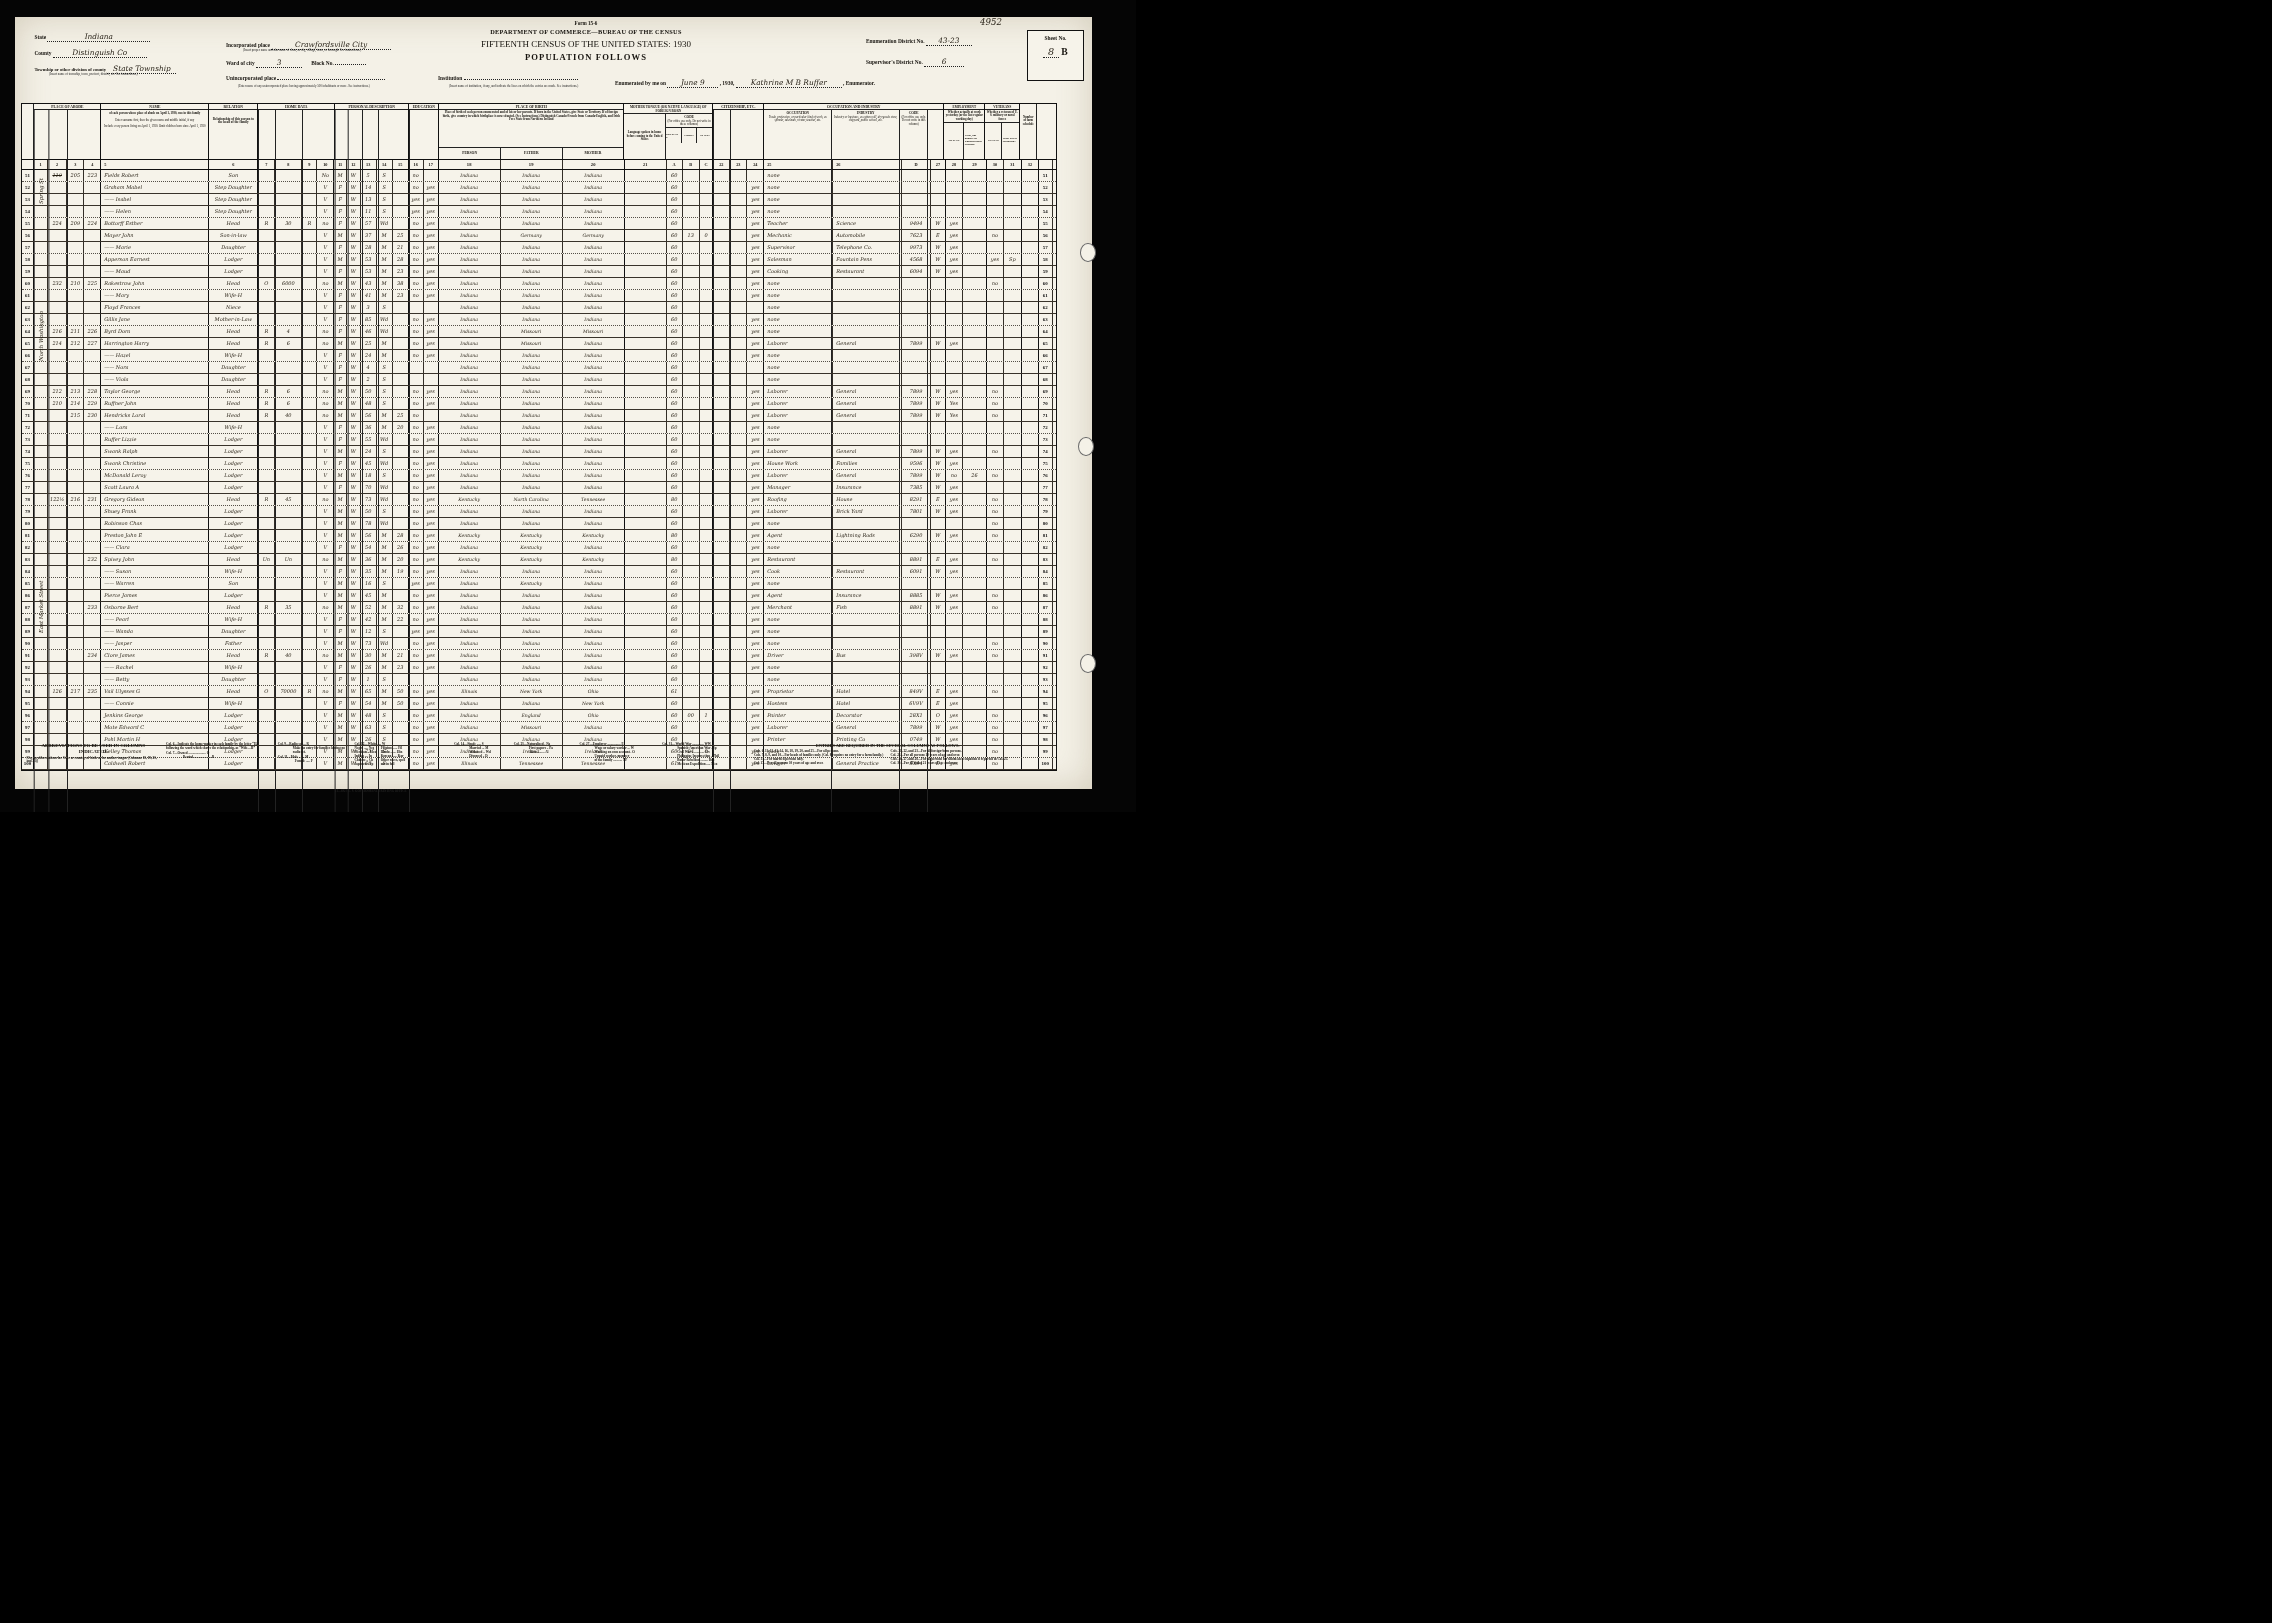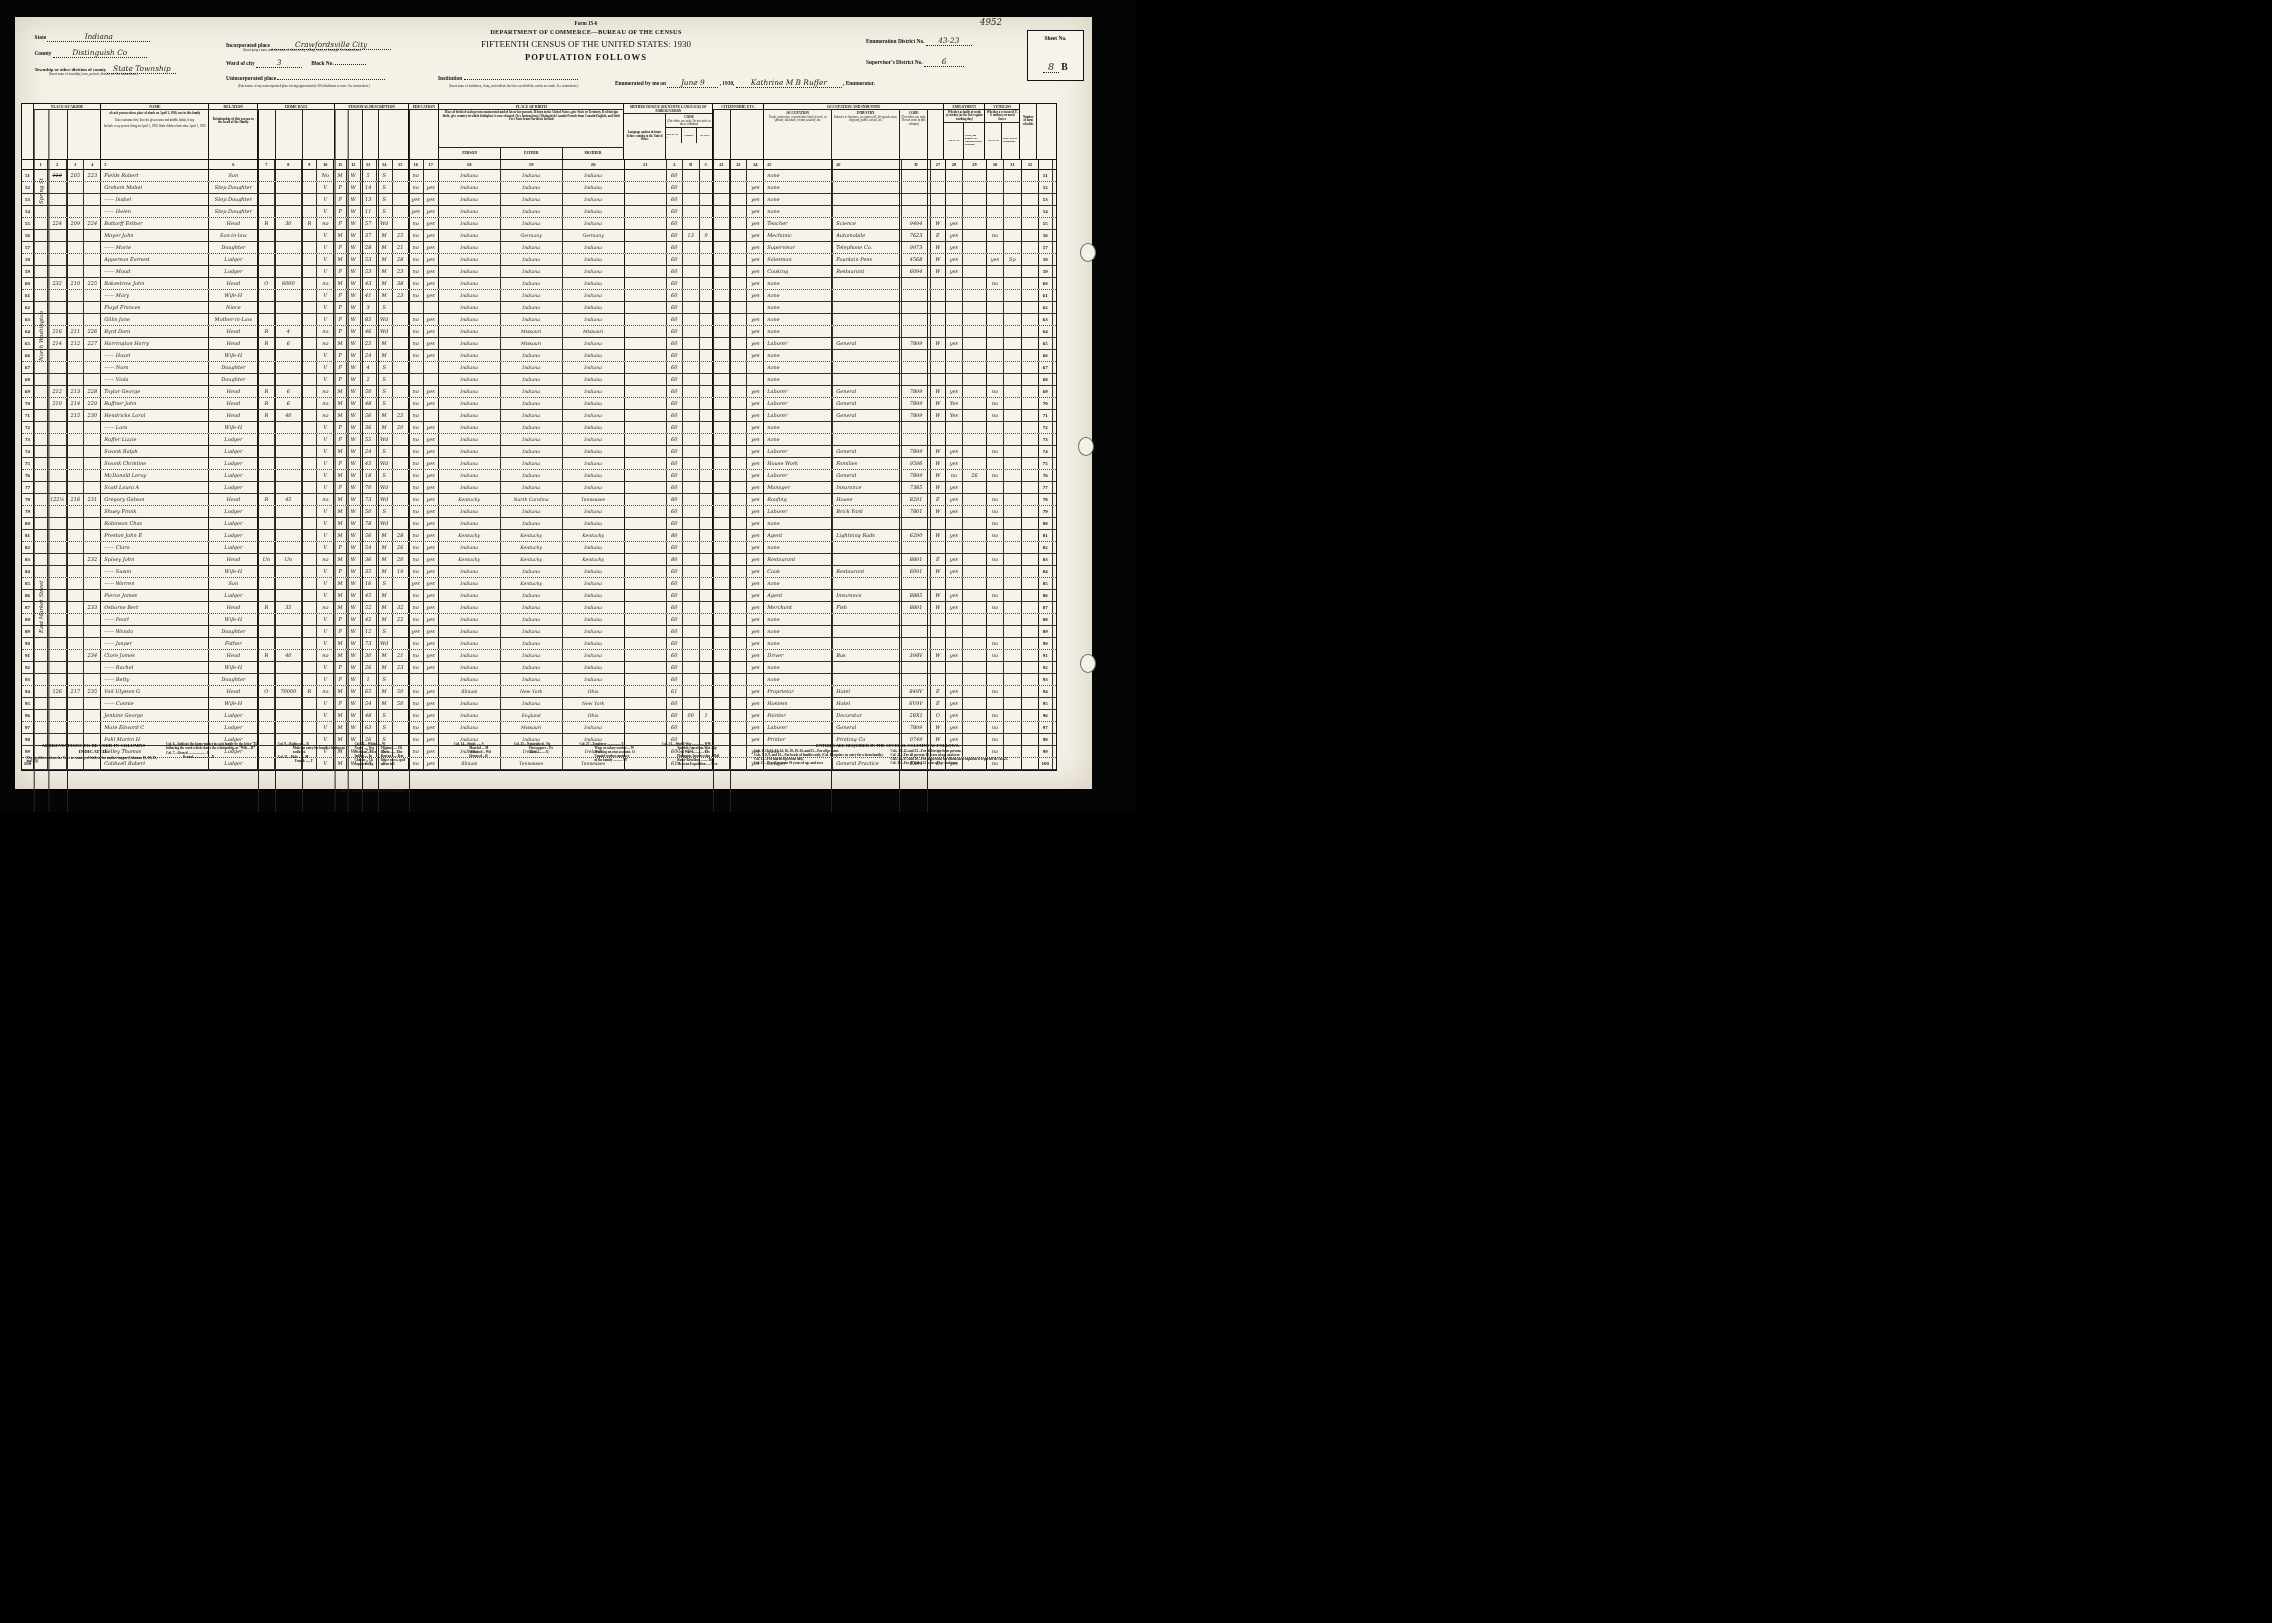--- a/index.html
+++ b/index.html
@@ -15,21 +15,21 @@
   .census{position:absolute;left:354px;top:22px;width:434px;font-size:9px;font-weight:normal;}
   .sched{position:absolute;left:377px;top:35px;width:388px;font-size:8.6px;font-weight:bold;letter-spacing:1.1px;}
   .fld{position:absolute;font-size:5.1px;white-space:nowrap;}
   .fld .lab{font-weight:bold;font-size:5.4px;}
   .dots{display:inline-block;border-bottom:0.9px dotted #222;min-width:51px;text-align:center;}
   .note{position:absolute;font-size:3.1px;color:#222;white-space:nowrap;}
   .hw{font-family:"DejaVu Serif",serif;font-style:italic;color:#221c12;}
   .hwbig{font-size:7.4px;}
   .sheetbox{position:absolute;left:1012px;top:12.6px;width:55px;height:49px;border:1.1px solid #111;background:#f6f3ea;}
   .sheetbox .slab{font-size:5.4px;font-weight:bold;text-align:center;margin-top:4.6px;}
-  .sheetbox .sval{text-align:center;margin-top:20px;font-size:9.7px;}
+  .sheetbox .sval{text-align:center;margin-top:5px;font-size:9.7px;}
   .pagemark{position:absolute;left:965px;top:0px;font-size:8.6px;}
   
   .tablewrap{position:absolute;left:5.7px;top:86px;width:1034px;border:1.1px solid #111;background:#f6f3ea;}
   .thead{display:flex;height:55px;border-bottom:0.6px solid #111;}
   .hb{box-sizing:border-box;border-right:0.6px solid #222;height:100%;}
   .hgroup{box-sizing:border-box;border-right:1.1px solid #111;display:flex;flex-direction:column;}
   .gtitle{font-size:3.7px;font-weight:bold;text-align:center;border-bottom:0.6px solid #222;padding:0.6px 0;line-height:4px;}
   .gcols{display:flex;flex:1;}
   .vcell{box-sizing:border-box;border-right:0.6px solid #222;height:100%;
          writing-mode:vertical-rl;transform:rotate(180deg);

